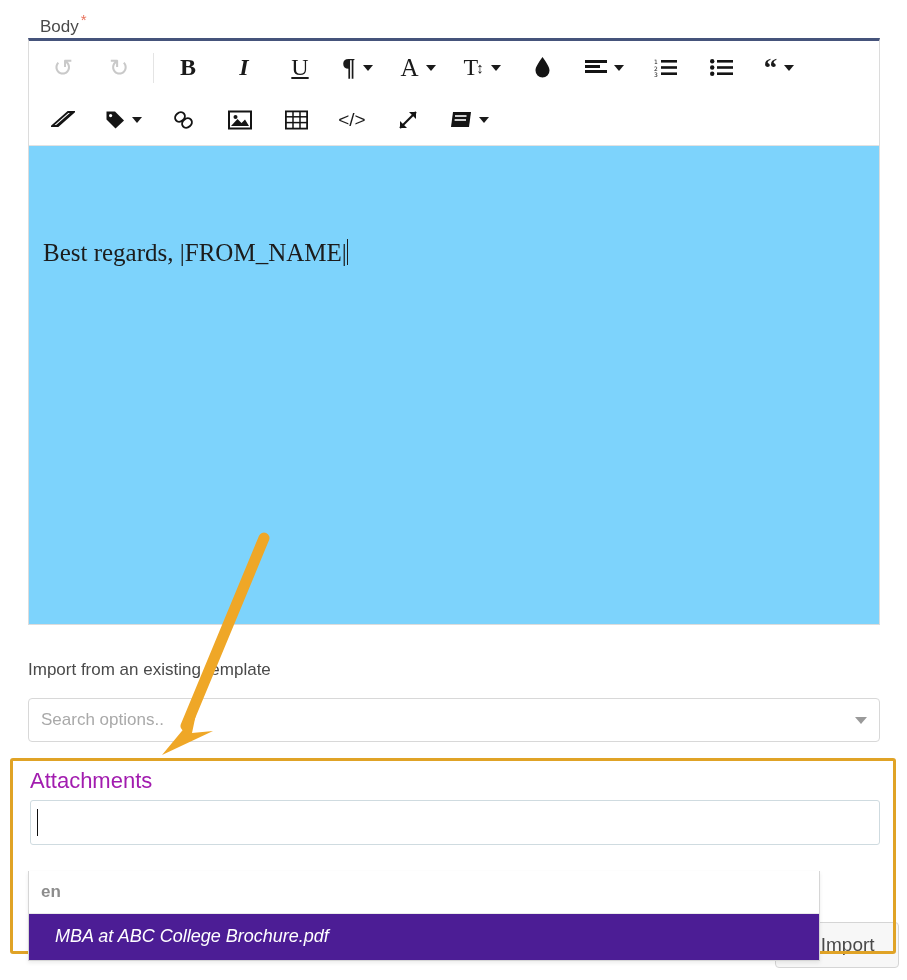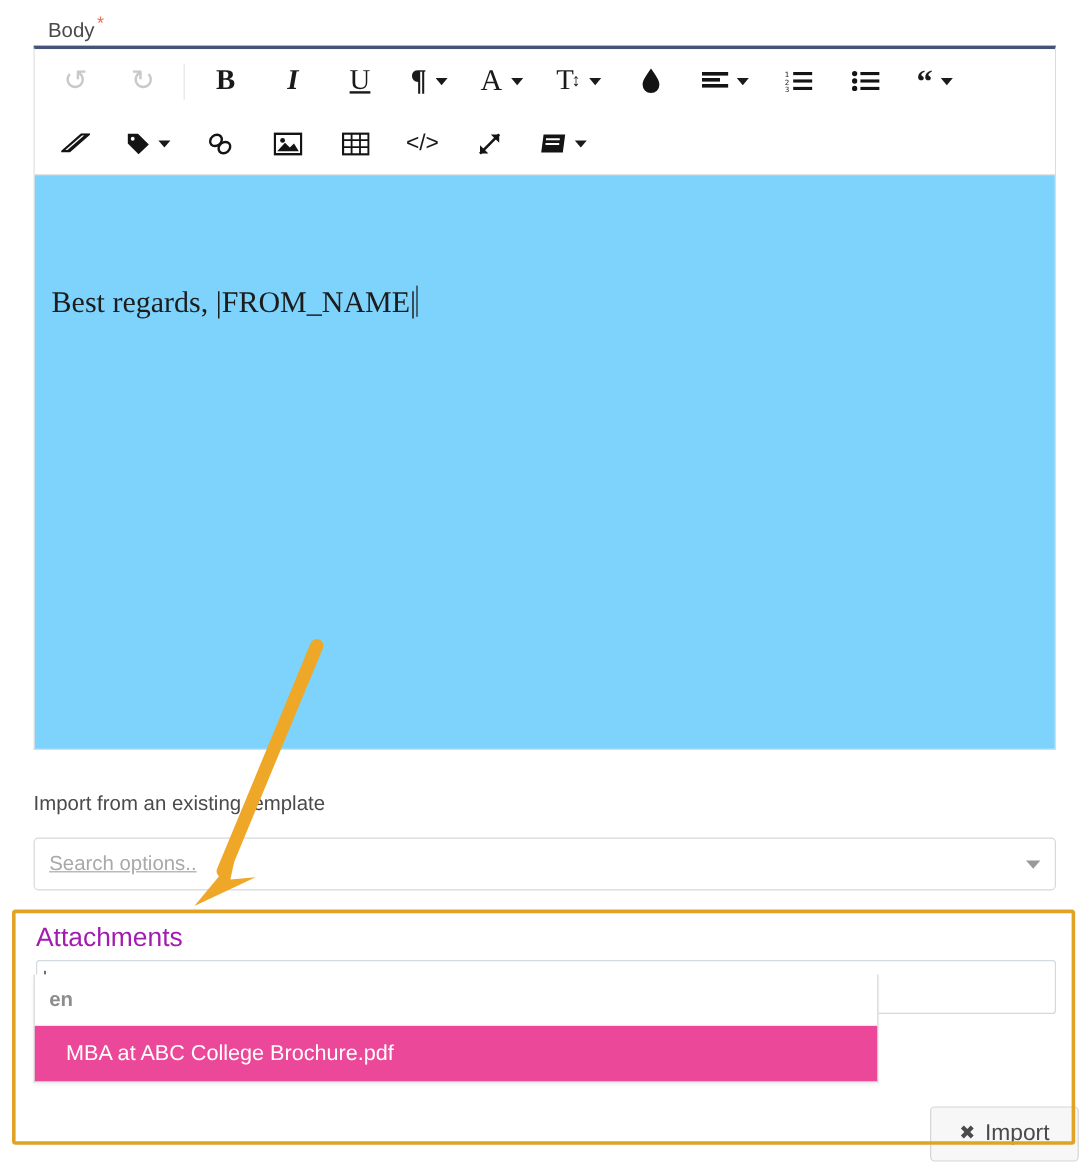--- a/index.html
+++ b/index.html
@@ -116,21 +116,20 @@
     border-radius: 4px;
     background: #fff;
     display: flex;
     align-items: center;
     padding: 0 12px;
   }
   .tpl-placeholder {
     font-size: 17px;
     color: #a9a9a9;
     flex: 1;
-    text-decoration: underline;
   }
   .sel-caret {
     width: 0; height: 0;
     border-left: 6px solid transparent;
     border-right: 6px solid transparent;
     border-top: 7px solid #9a9a9a;
   }
 
   
   .attach-panel {
@@ -169,40 +168,41 @@
   }
   .txt-caret {
     width: 1px;
     height: 27px;
     background: #111;
     display: block;
   }
   .attach-drop {
     position: absolute;
     left: 28px;
-    top: 812px;
-    width: 704px;
+    top: 871px;
+    width: 792px;
     background: #fff;
     border: 1px solid #d6d6d6;
     border-top: none;
     z-index: 7;
     box-shadow: 0 2px 4px rgba(0,0,0,0.08);
   }
   .group-header {
     font-size: 17px;
     font-weight: bold;
     color: #8d8d8d;
     padding: 11px 0 11px 12px;
     border-bottom: 1px solid #eaeaea;
   }
   .drop-option {
-    background: #ec4899;
+    background: #4c1d95;
     color: #ffffff;
     font-size: 18px;
     padding: 12px 0 13px 26px;
+    font-style: italic;
   }
 
   
   .footer {
     position: absolute;
     left: 0;
     top: 922px;
     width: 907px;
     height: 58px;
     display: flex;

